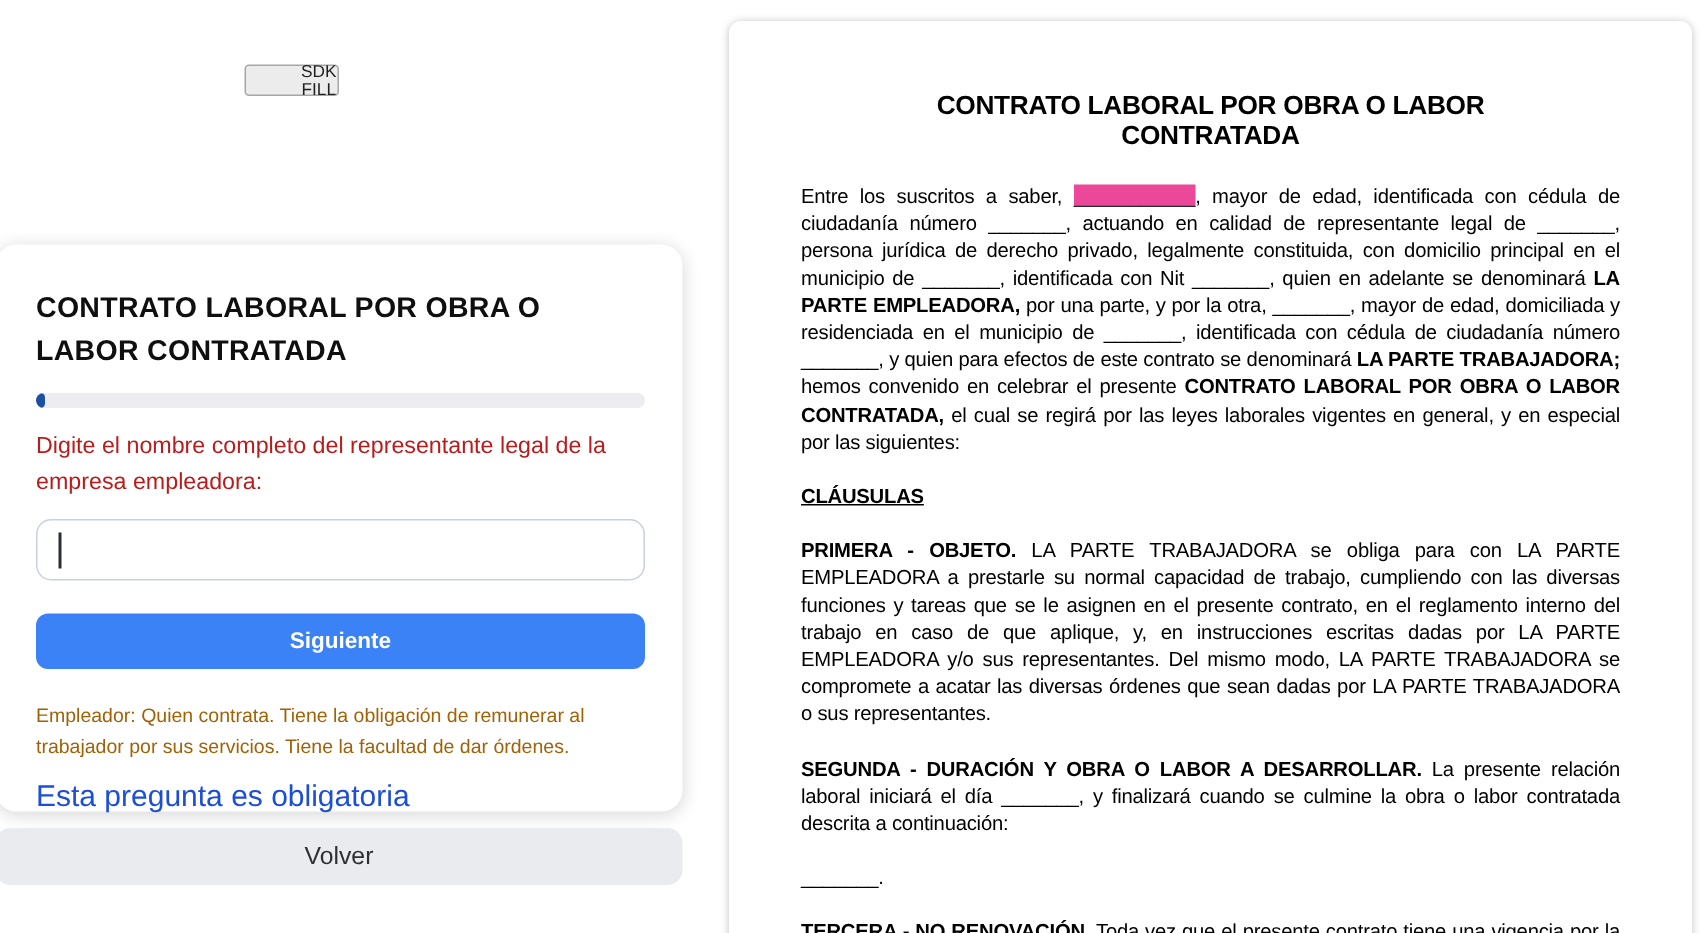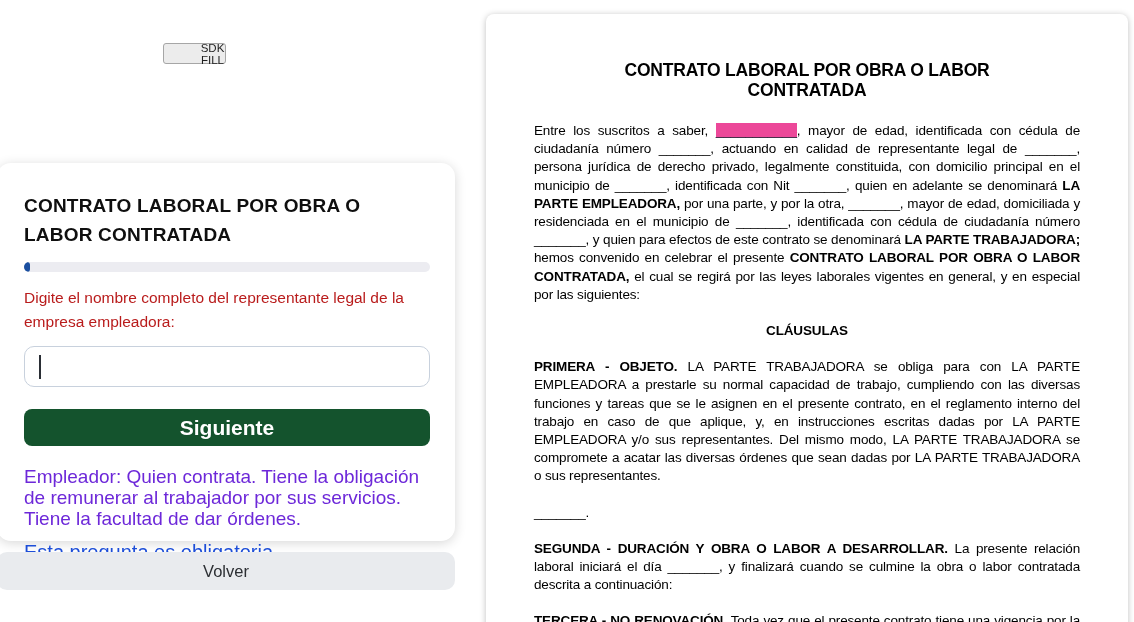--- a/index.html
+++ b/index.html
@@ -61,29 +61,29 @@
     font-family: "Liberation Sans", sans-serif;
     font-size: 16px; padding: 0 14px; color: #202124;
   }
   .caret {
     position: absolute; left: 15px; top: 9px;
     width: 2px; height: 24px; background: #2a2e35;
   }
   .next-btn {
     margin-top: 22px;
     width: 100%; height: 37px;
-    background: #14532d; border: none; border-radius: 8px;
-    color: #ffffff; font-weight: bold; font-size: 21px;
+    background: #3b82f6; border: none; border-radius: 8px;
+    color: #ffffff; font-weight: bold; font-size: 15px;
     font-family: "Liberation Sans", sans-serif;
     display: flex; align-items: center; justify-content: center;
     cursor: default;
   }
   .helper-text {
     margin-top: 20px;
-    font-size: 19px; line-height: 21px; color: #6d28d9;
+    font-size: 13px; line-height: 21px; color: #a16207;
   }
   .error-text {
     margin-top: 12px;
     font-size: 20px; color: #1d4ed8;
   }
 
   
   .back-btn {
     position: absolute; left: -3px; top: 552px;
     width: 458px; height: 38px;
@@ -104,21 +104,21 @@
     padding: 46px 48px 0 48px;
   }
   .doc-title {
     max-width: 430px; margin: 0 auto 22px auto;
     text-align: center;
     font-size: 17.5px; font-weight: bold; line-height: 20px;
     letter-spacing: -0.2px; color: #000;
   }
   .doc-body { font-size: 13.5px; line-height: 18.2px; color: #000; letter-spacing: -0.15px; }
   .doc-p { text-align: justify; margin-bottom: 18px; }
-  .doc-p.center { text-align: center; }
+  .doc-p.center { text-align: left; text-decoration: underline; }
   .doc-p .b { font-weight: bold; }
   .doc-p .hl { background: #ec4899; color: #1f2a3a; }
 </style>
 </head>
 <body>
 
 <button class="sdk-btn">SDK FILL</button>
 
 <div class="form-card">
   <div class="form-title">CONTRATO LABORAL POR OBRA O LABOR CONTRATADA</div>
@@ -142,17 +142,17 @@
 </div>
 
 <button class="back-btn">Volver</button>
 
 <div class="doc-card">
   <div class="doc-title">CONTRATO LABORAL POR OBRA O LABOR CONTRATADA</div>
   <div class="doc-body">
       <div class="doc-p"><span>Entre los suscritos a saber, </span><span class="hl">___________</span><span>, mayor de edad, identificada con cédula de ciudadanía número _______, actuando en calidad de representante legal de _______, persona jurídica de derecho privado, legalmente constituida, con domicilio principal en el municipio de _______, identificada con Nit _______, quien en adelante se denominará </span><span class="b">LA PARTE EMPLEADORA,</span><span> por una parte, y por la otra, _______, mayor de edad, domiciliada y residenciada en el municipio de _______, identificada con cédula de ciudadanía número _______, y quien para efectos de este contrato se denominará </span><span class="b">LA PARTE TRABAJADORA;</span><span> hemos convenido en celebrar el presente </span><span class="b">CONTRATO LABORAL POR OBRA O LABOR CONTRATADA,</span><span> el cual se regirá por las leyes laborales vigentes en general, y en especial por las siguientes:</span></div>
       <div class="doc-p center"><span class="b">CLÁUSULAS</span></div>
       <div class="doc-p"><span class="b">PRIMERA - OBJETO.</span><span> LA PARTE TRABAJADORA se obliga para con LA PARTE EMPLEADORA a prestarle su normal capacidad de trabajo, cumpliendo con las diversas funciones y tareas que se le asignen en el presente contrato, en el reglamento interno del trabajo en caso de que aplique, y, en instrucciones escritas dadas por LA PARTE EMPLEADORA y/o sus representantes. Del mismo modo, LA PARTE TRABAJADORA se compromete a acatar las diversas órdenes que sean dadas por LA PARTE TRABAJADORA o sus representantes.</span></div>
+      <div class="doc-p"><span class="b">SEGUNDA - DURACIÓN Y OBRA O LABOR A DESARROLLAR.</span><span> La presente relación laboral iniciará el día _______, y finalizará cuando se culmine la obra o labor contratada descrita a continuación:</span></div>
       <div class="doc-p"><span>_______.</span></div>
-      <div class="doc-p"><span class="b">SEGUNDA - DURACIÓN Y OBRA O LABOR A DESARROLLAR.</span><span> La presente relación laboral iniciará el día _______, y finalizará cuando se culmine la obra o labor contratada descrita a continuación:</span></div>
       <div class="doc-p"><span class="b">TERCERA - NO RENOVACIÓN.</span><span> Toda vez que el presente contrato tiene una vigencia por la duración de la obra o labor contratada, el mismo no podrá ser prorrogado; es decir, una vez finalizada la obra o labor por la que se vinculó a LA PARTE TRABAJADORA, se dará por terminada automáticamente la presente relación laboral.</span></div>
     </div>
 </div>
 
 </body></html>

